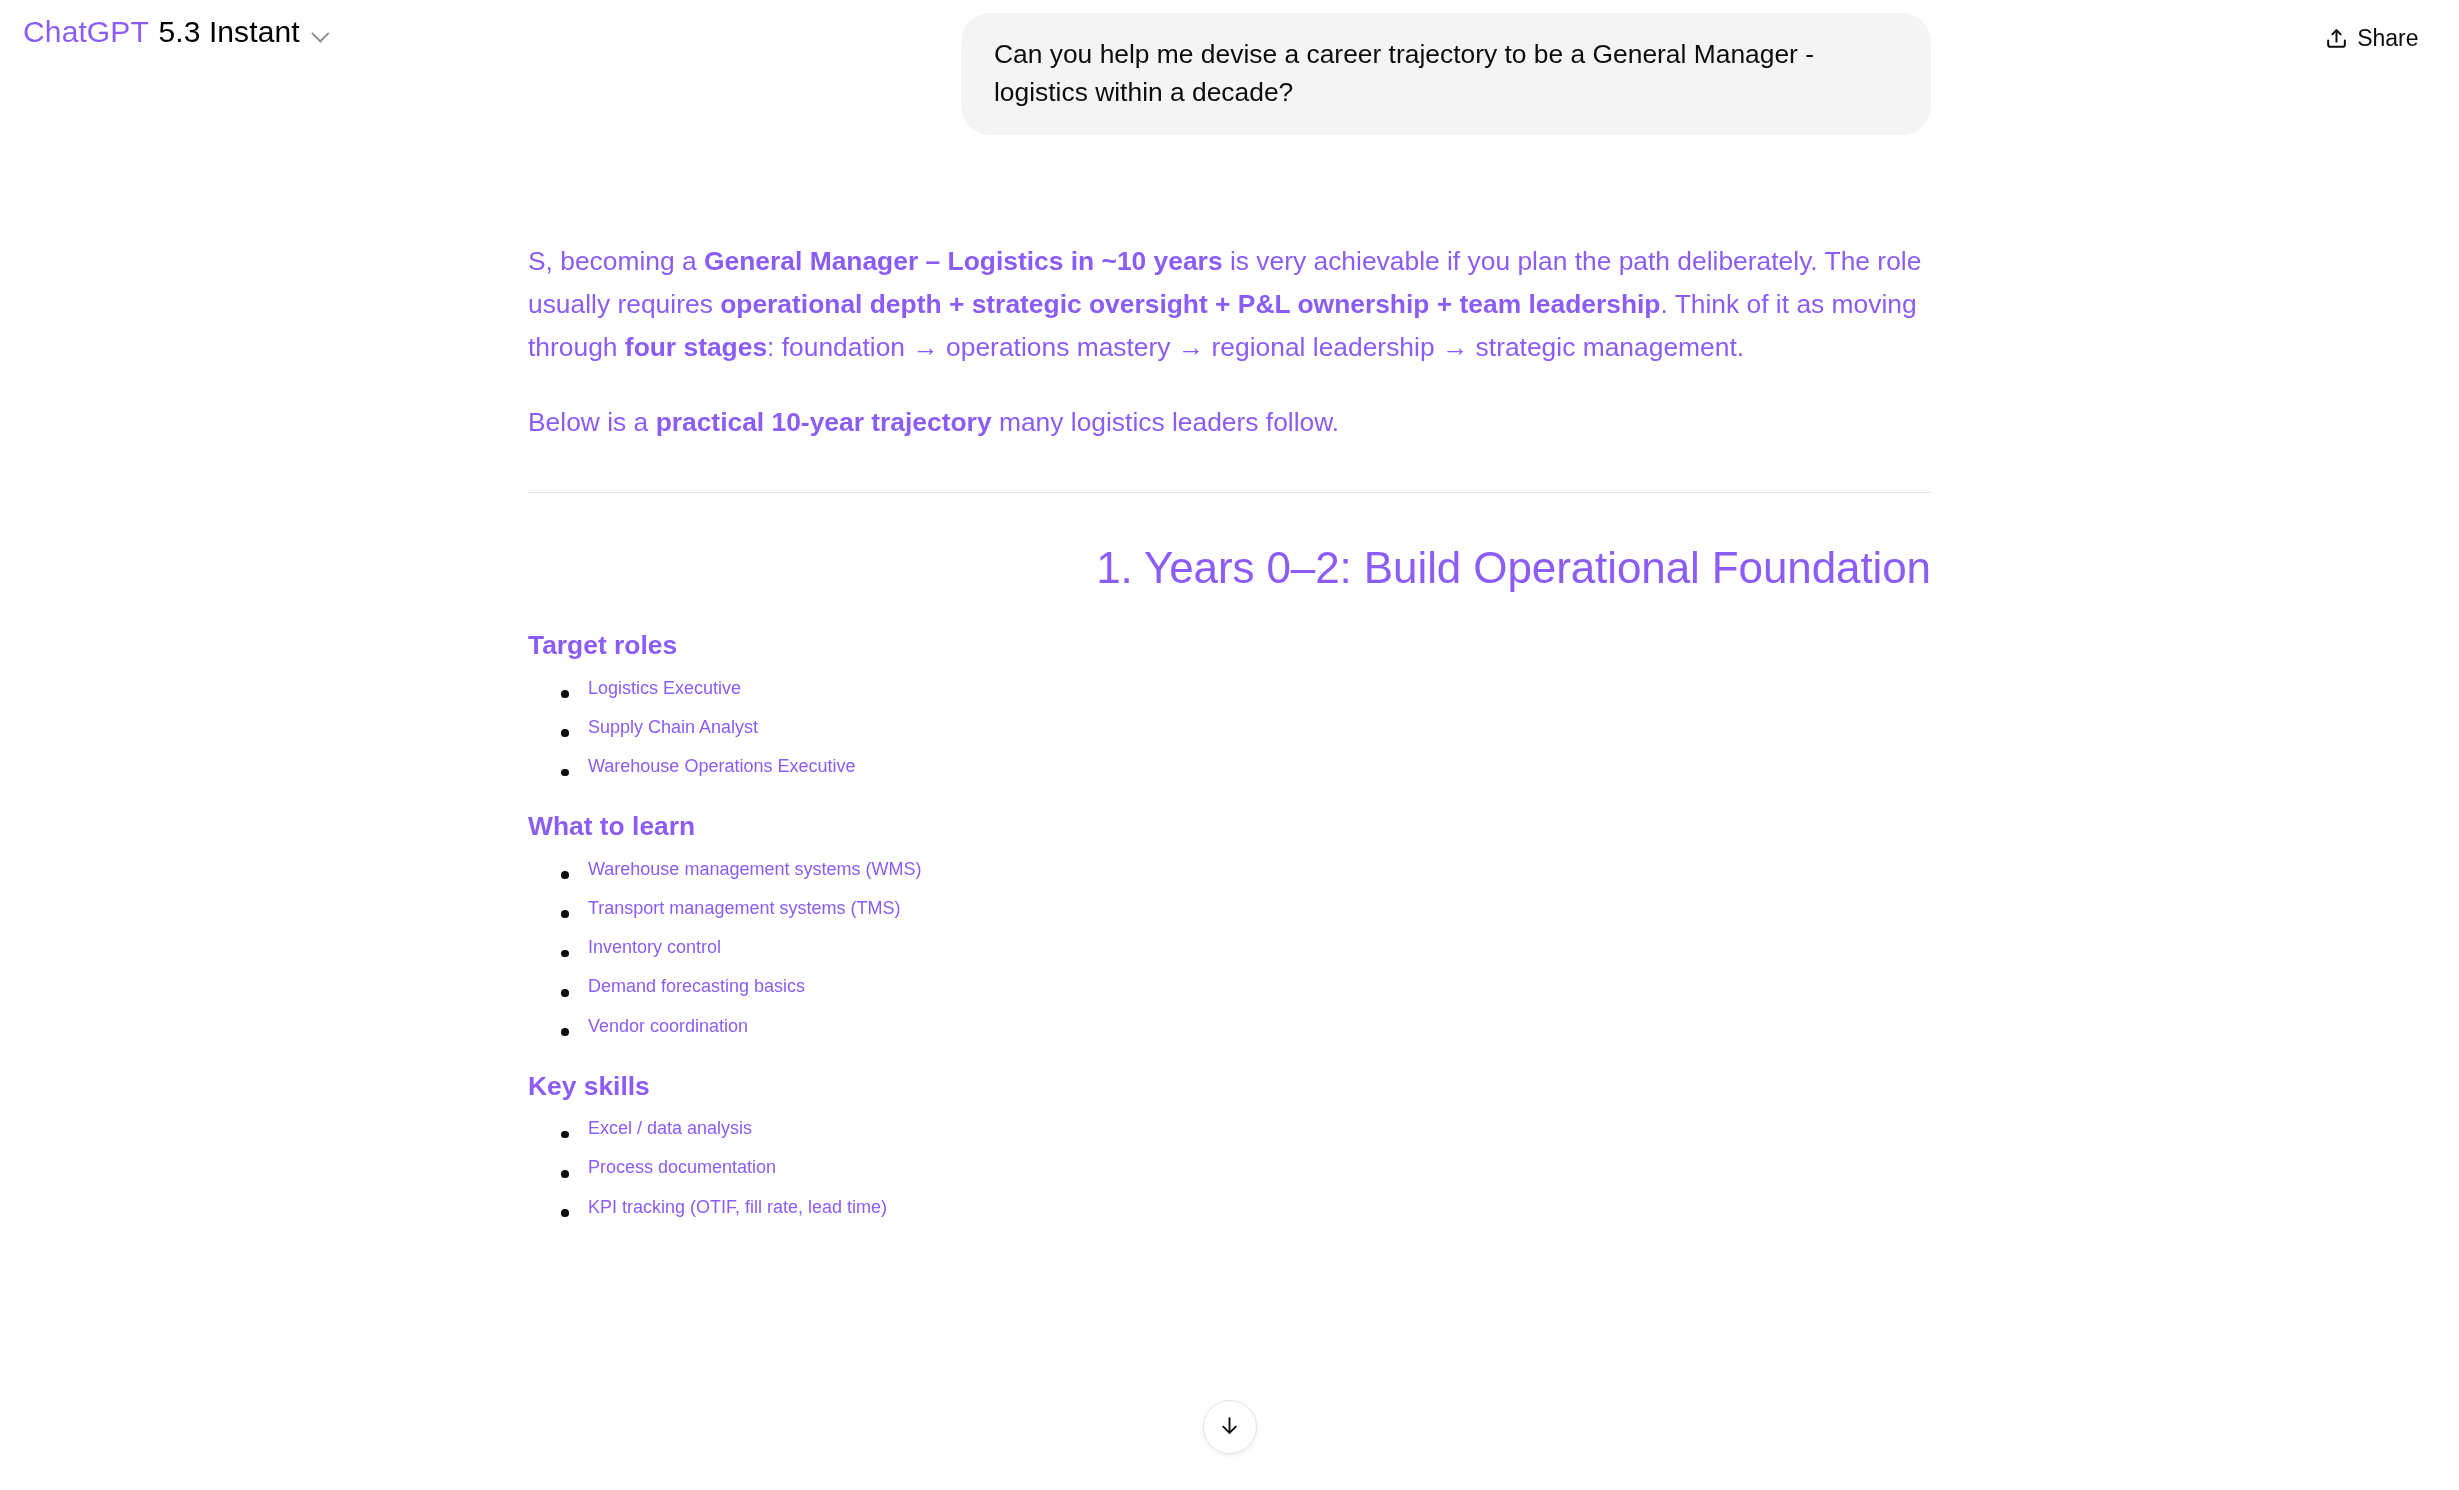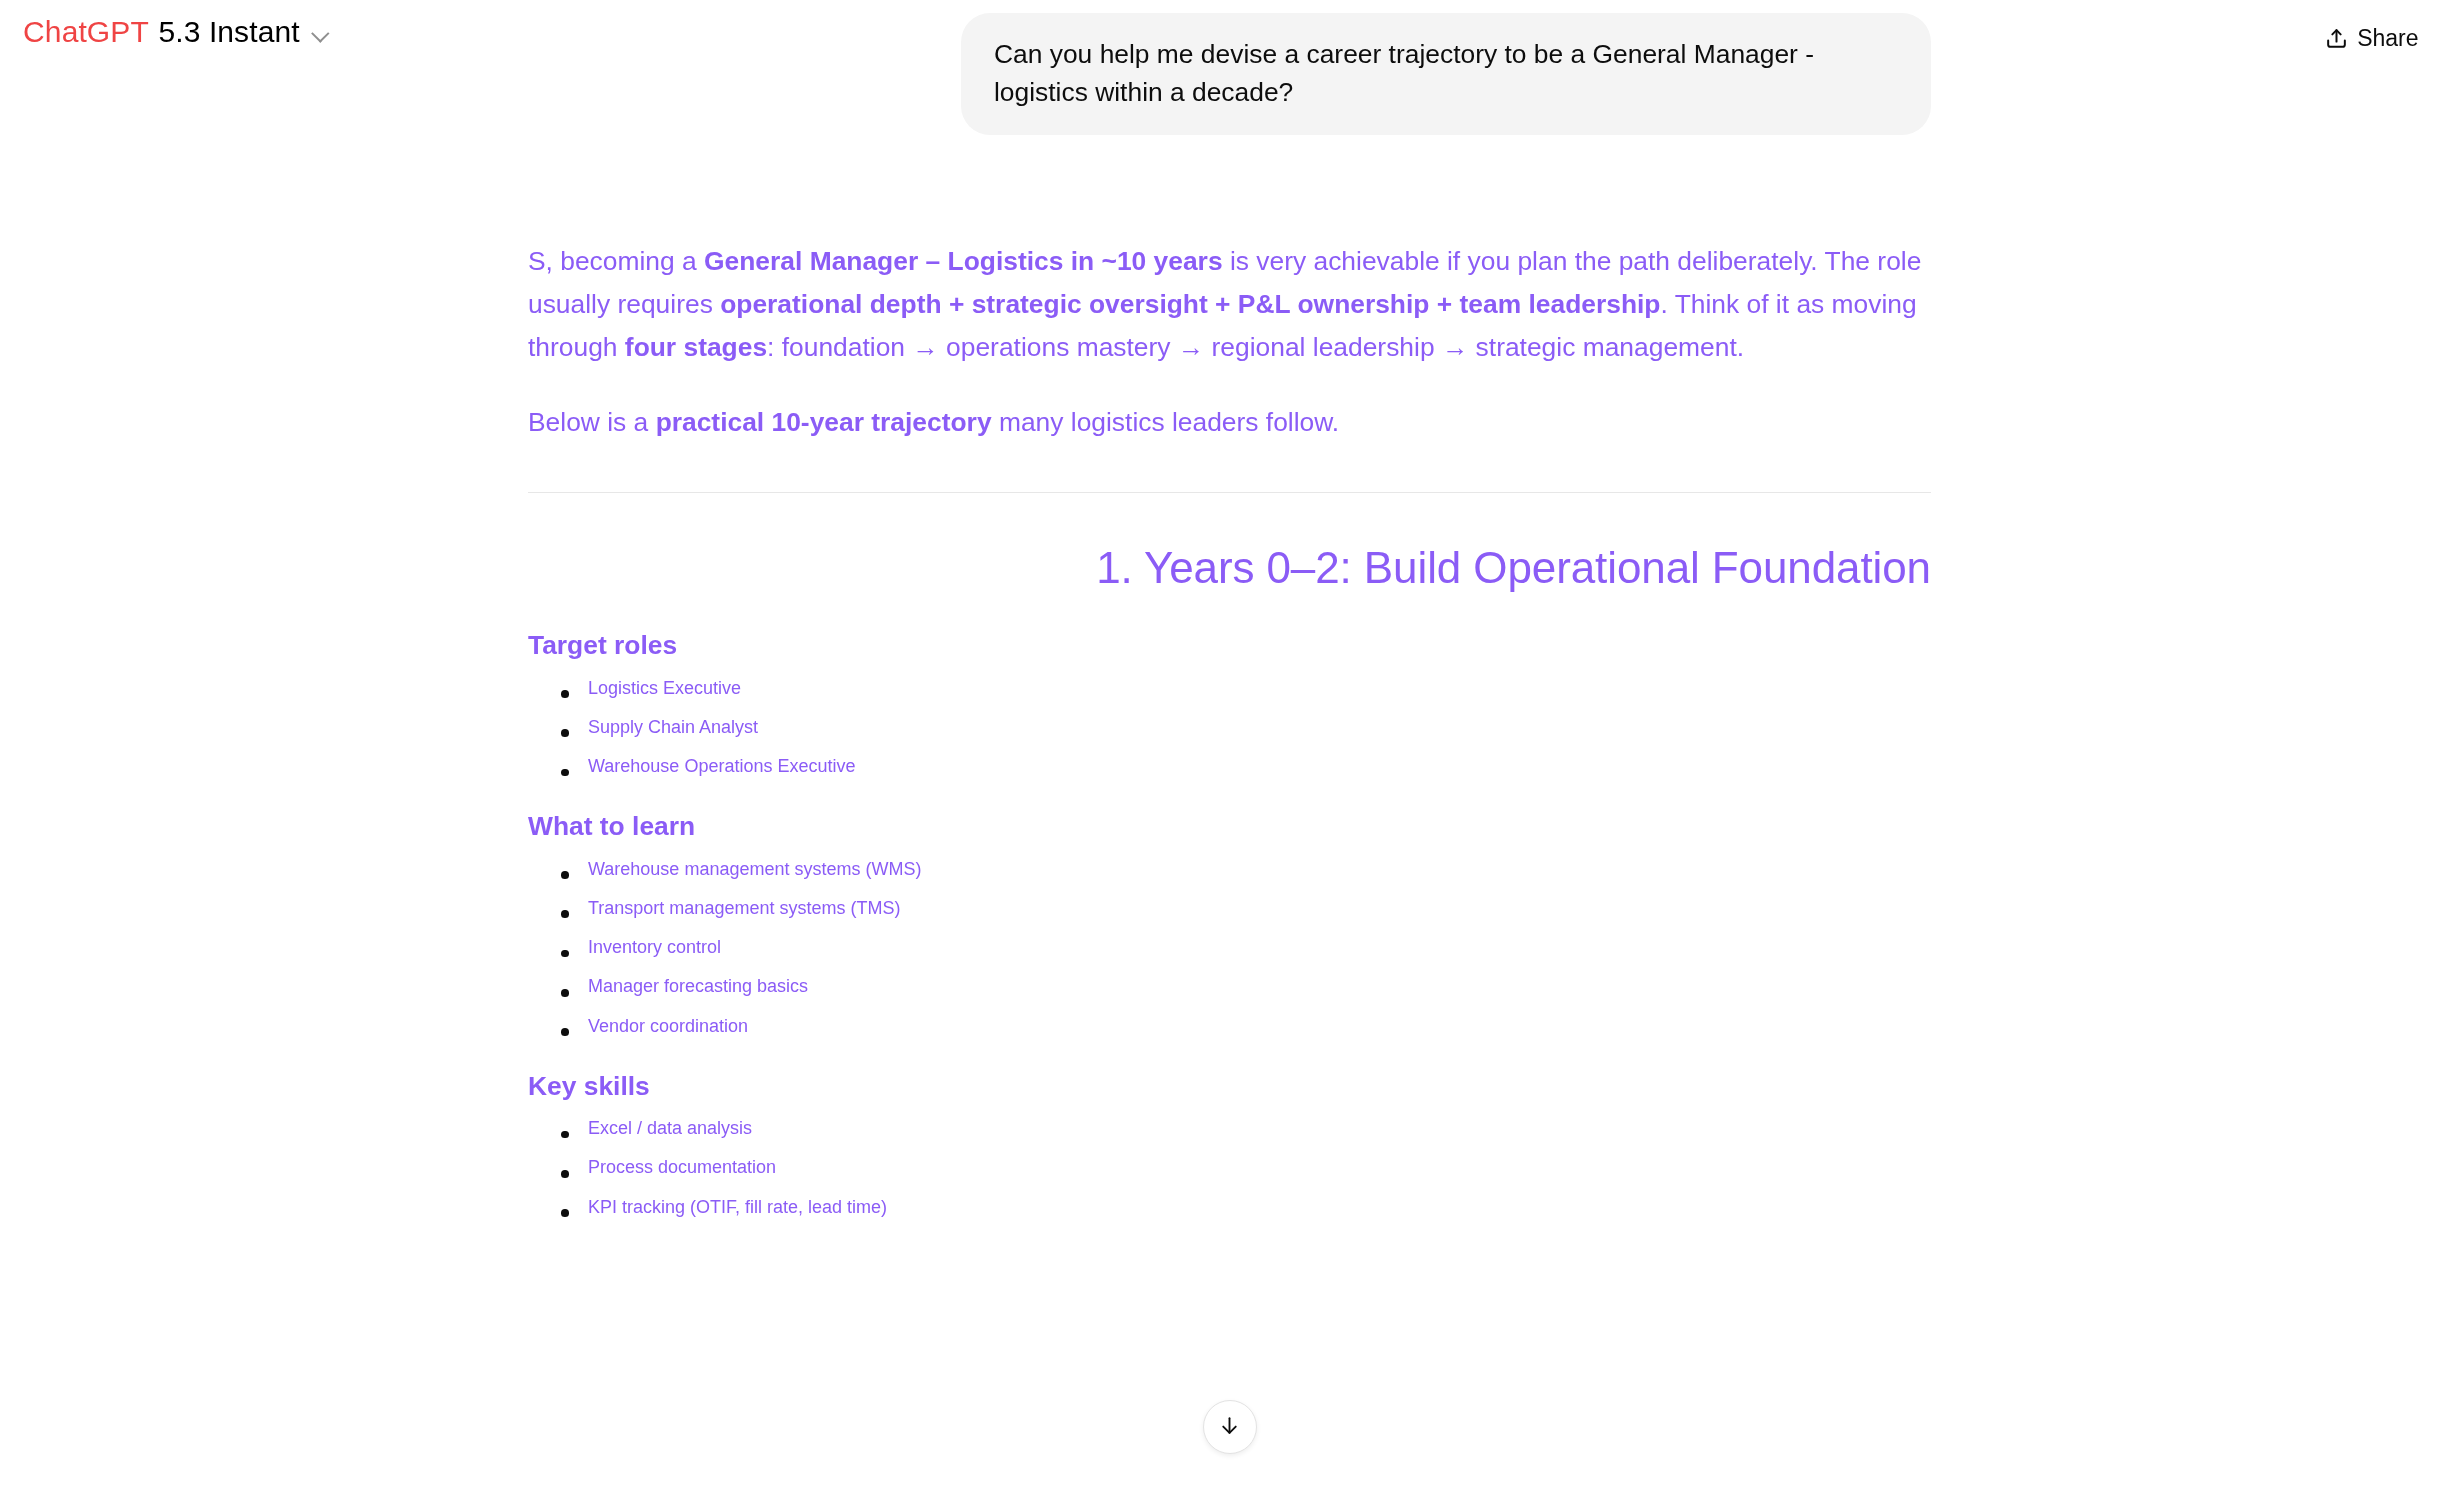--- a/index.html
+++ b/index.html
@@ -32,21 +32,21 @@
   .brand {
     display: flex;
     align-items: center;
     gap: 9.6px;
     padding: 5.8px 9.6px 5.8px 5.8px;
     border-radius: 9.6px;
     cursor: pointer;
   }
   .brand-name {
     font-size: 30px;
-    color: #ef4444;
+    color: #8b5cf6;
     letter-spacing: 0.1px;
   }
   .brand-model {
     font-size: 30px;
     color: #000000;
     letter-spacing: 0.1px;
   }
   .chev {
     width: 19px;
     height: 19px;
@@ -226,21 +226,21 @@
           <ul class="bullets">
             <li>Logistics Executive</li>
             <li>Supply Chain Analyst</li>
             <li>Warehouse Operations Executive</li>
           </ul>
           <h3 class="sub-title">What to learn</h3>
           <ul class="bullets">
             <li>Warehouse management systems (WMS)</li>
             <li>Transport management systems (TMS)</li>
             <li>Inventory control</li>
-            <li>Manager forecasting basics</li>
+            <li>Demand forecasting basics</li>
             <li>Vendor coordination</li>
           </ul>
           <h3 class="sub-title">Key skills</h3>
           <ul class="bullets">
             <li>Excel / data analysis</li>
             <li>Process documentation</li>
             <li>KPI tracking (OTIF, fill rate, lead time)</li>
           </ul>
         </div>
 

